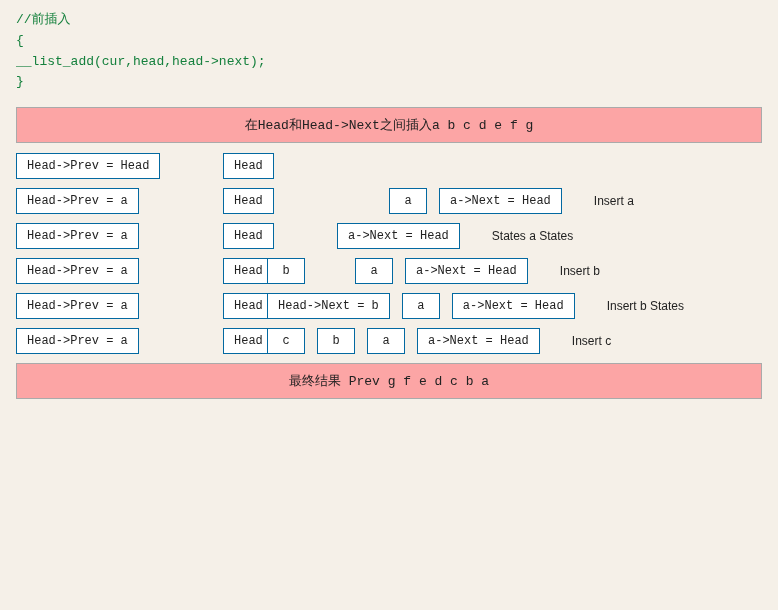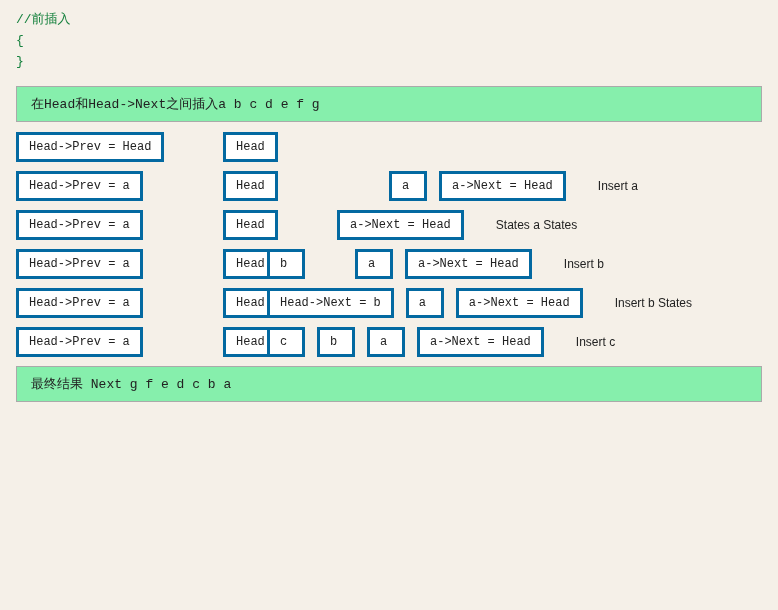--- a/index.html
+++ b/index.html
@@ -15,34 +15,35 @@
     .code-block {
       font-family: 'Courier New', monospace;
       font-size: 13px;
       color: #15803d;
       margin-bottom: 14px;
       line-height: 1.6;
     }
 
     .diagram-area {
       border: 1px solid #aaa;
-      background: #86efac;
+      background: #fca5a5;
       padding: 8px 14px;
       margin-bottom: 10px;
-      text-align: left;
+      text-align: center;
       font-size: 13px;
       font-family: 'Courier New', monospace;
     }
 
     .box {
-      border: 3px solid #0369a1;
+      border: 1px solid #0369a1;
       background: #fff;
       padding: 5px 10px;
       font-family: 'Courier New', monospace;
       font-size: 12px;
+      text-align: center;
       white-space: nowrap;
     }
 
     .label {
       font-family: Liberation Sans, sans-serif;
       font-size: 12px;
       margin-left: 16px;
       white-space: nowrap;
     }
 
@@ -55,20 +56,21 @@
       margin-bottom: 9px;
       width: 760px;
     }
   </style>
 </head>
 <body>
 
 <div class="code-block">
   <div>//前插入</div>
   <div>{</div>
+  <div>    __list_add(cur,head,head-&gt;next);</div>
   <div>}</div>
 </div>
 
 <div class="diagram-area">
   <span>在Head和Head-&gt;Next之间插入a b c d e f g</span>
 </div>
 
 <div class="row-wrap">
   <div class="col-left">
     <div class="box">Head-&gt;Prev = Head</div>
@@ -187,14 +189,14 @@
   </div>
   <div style="width:12px"></div>
   <div>
     <div class="box">a-&gt;Next = Head</div>
   </div>
   <div style="width:16px"></div>
   <div class="label">Insert c</div>
 </div>
 
 <div class="diagram-area" style="margin-top:6px;">
-  <span>最终结果 Next  g  f  e  d  c  b  a</span>
+  <span>最终结果 Prev  g  f  e  d  c  b  a</span>
 </div>
 
 </body></html>

